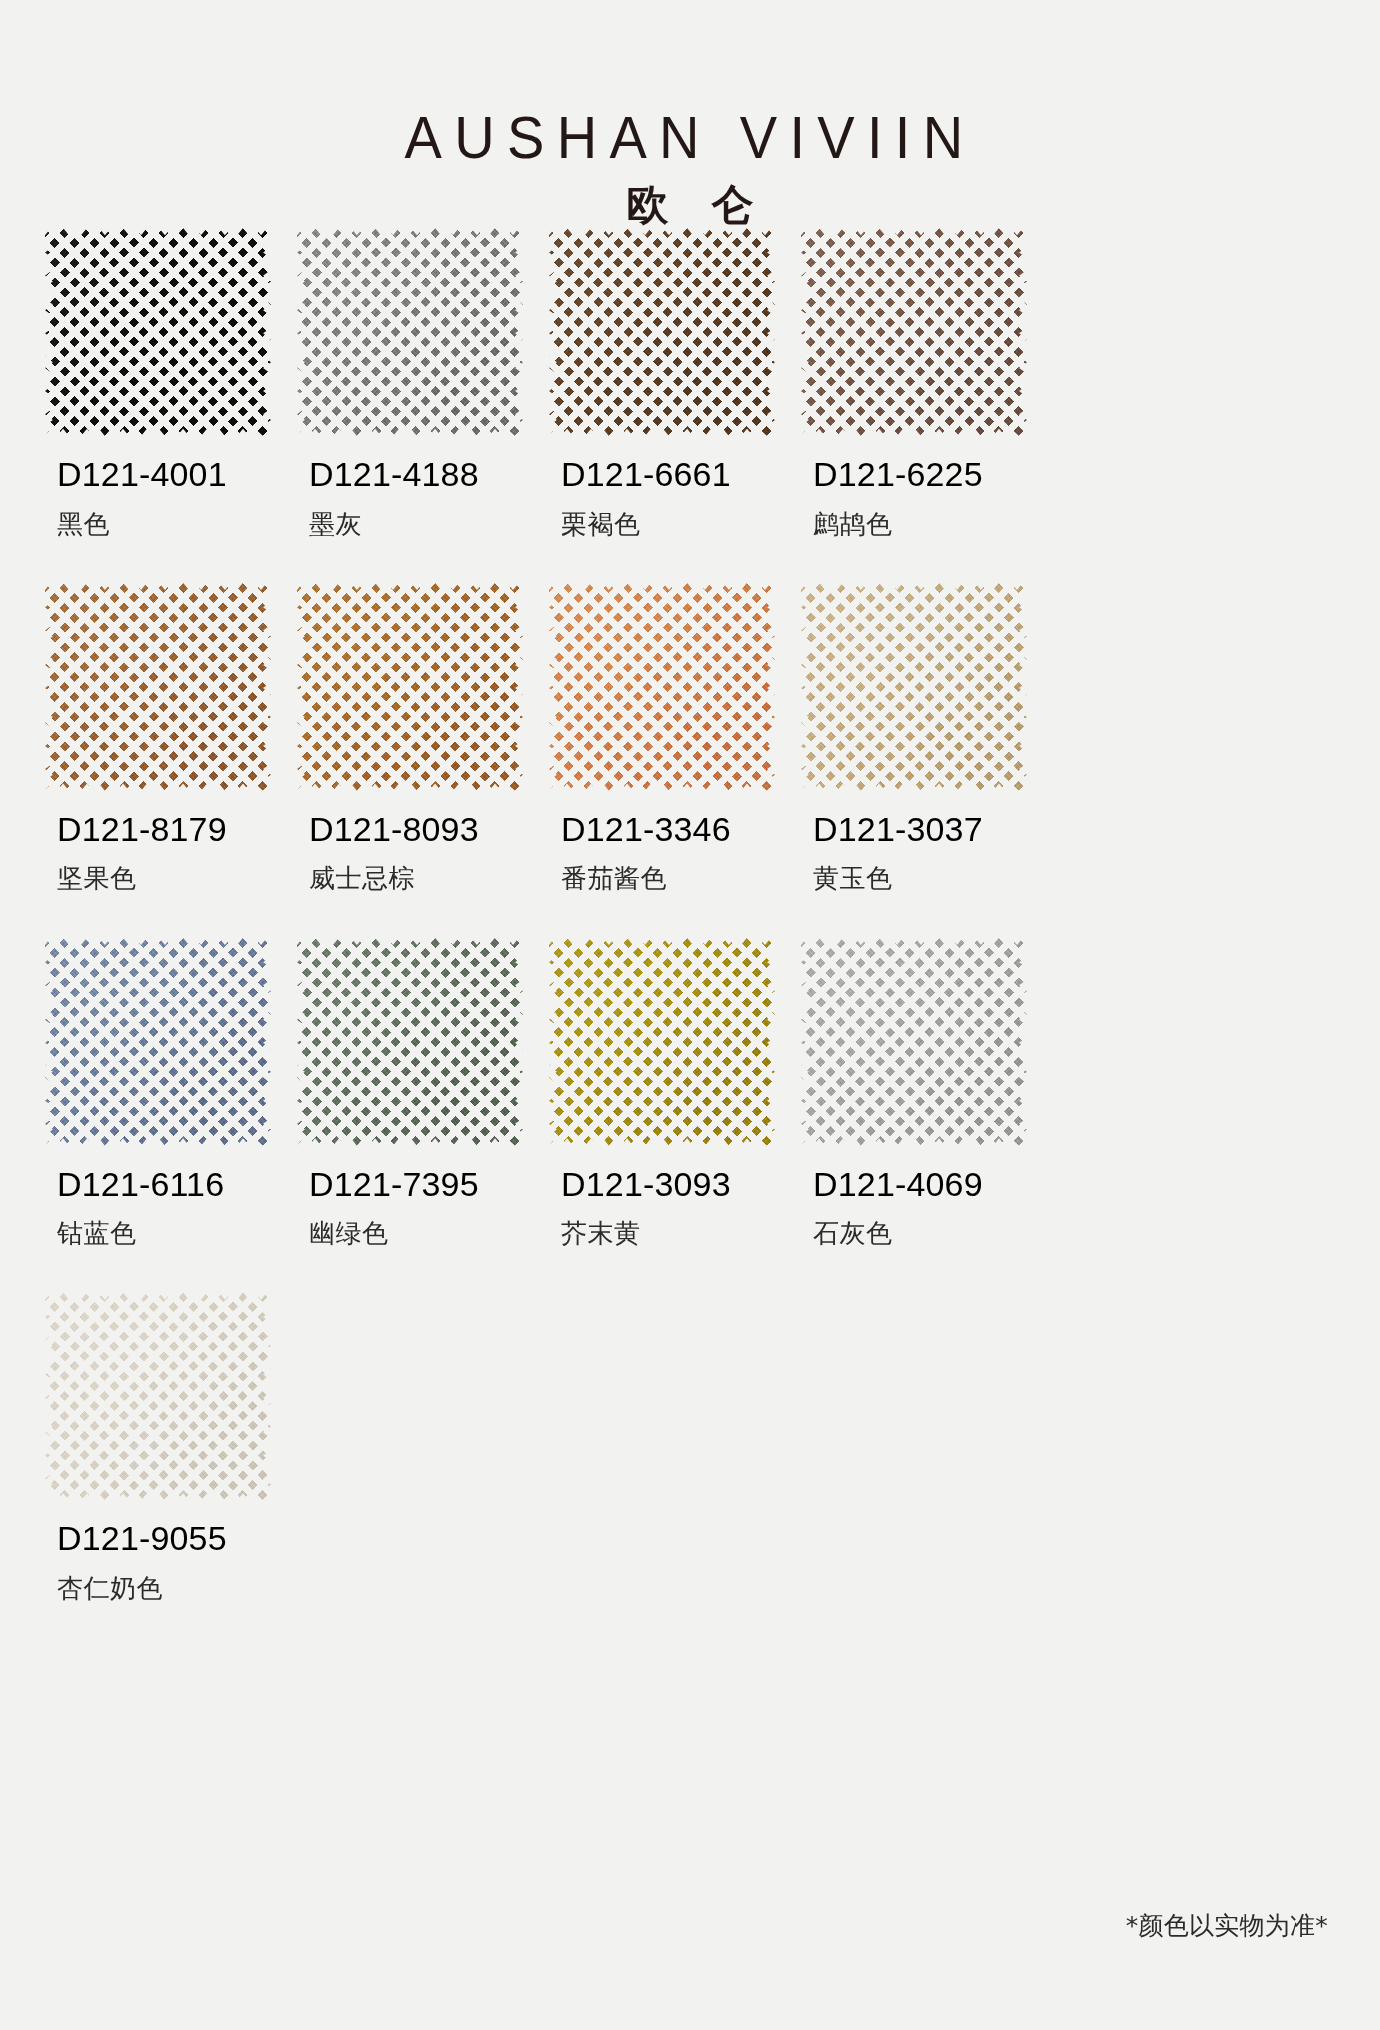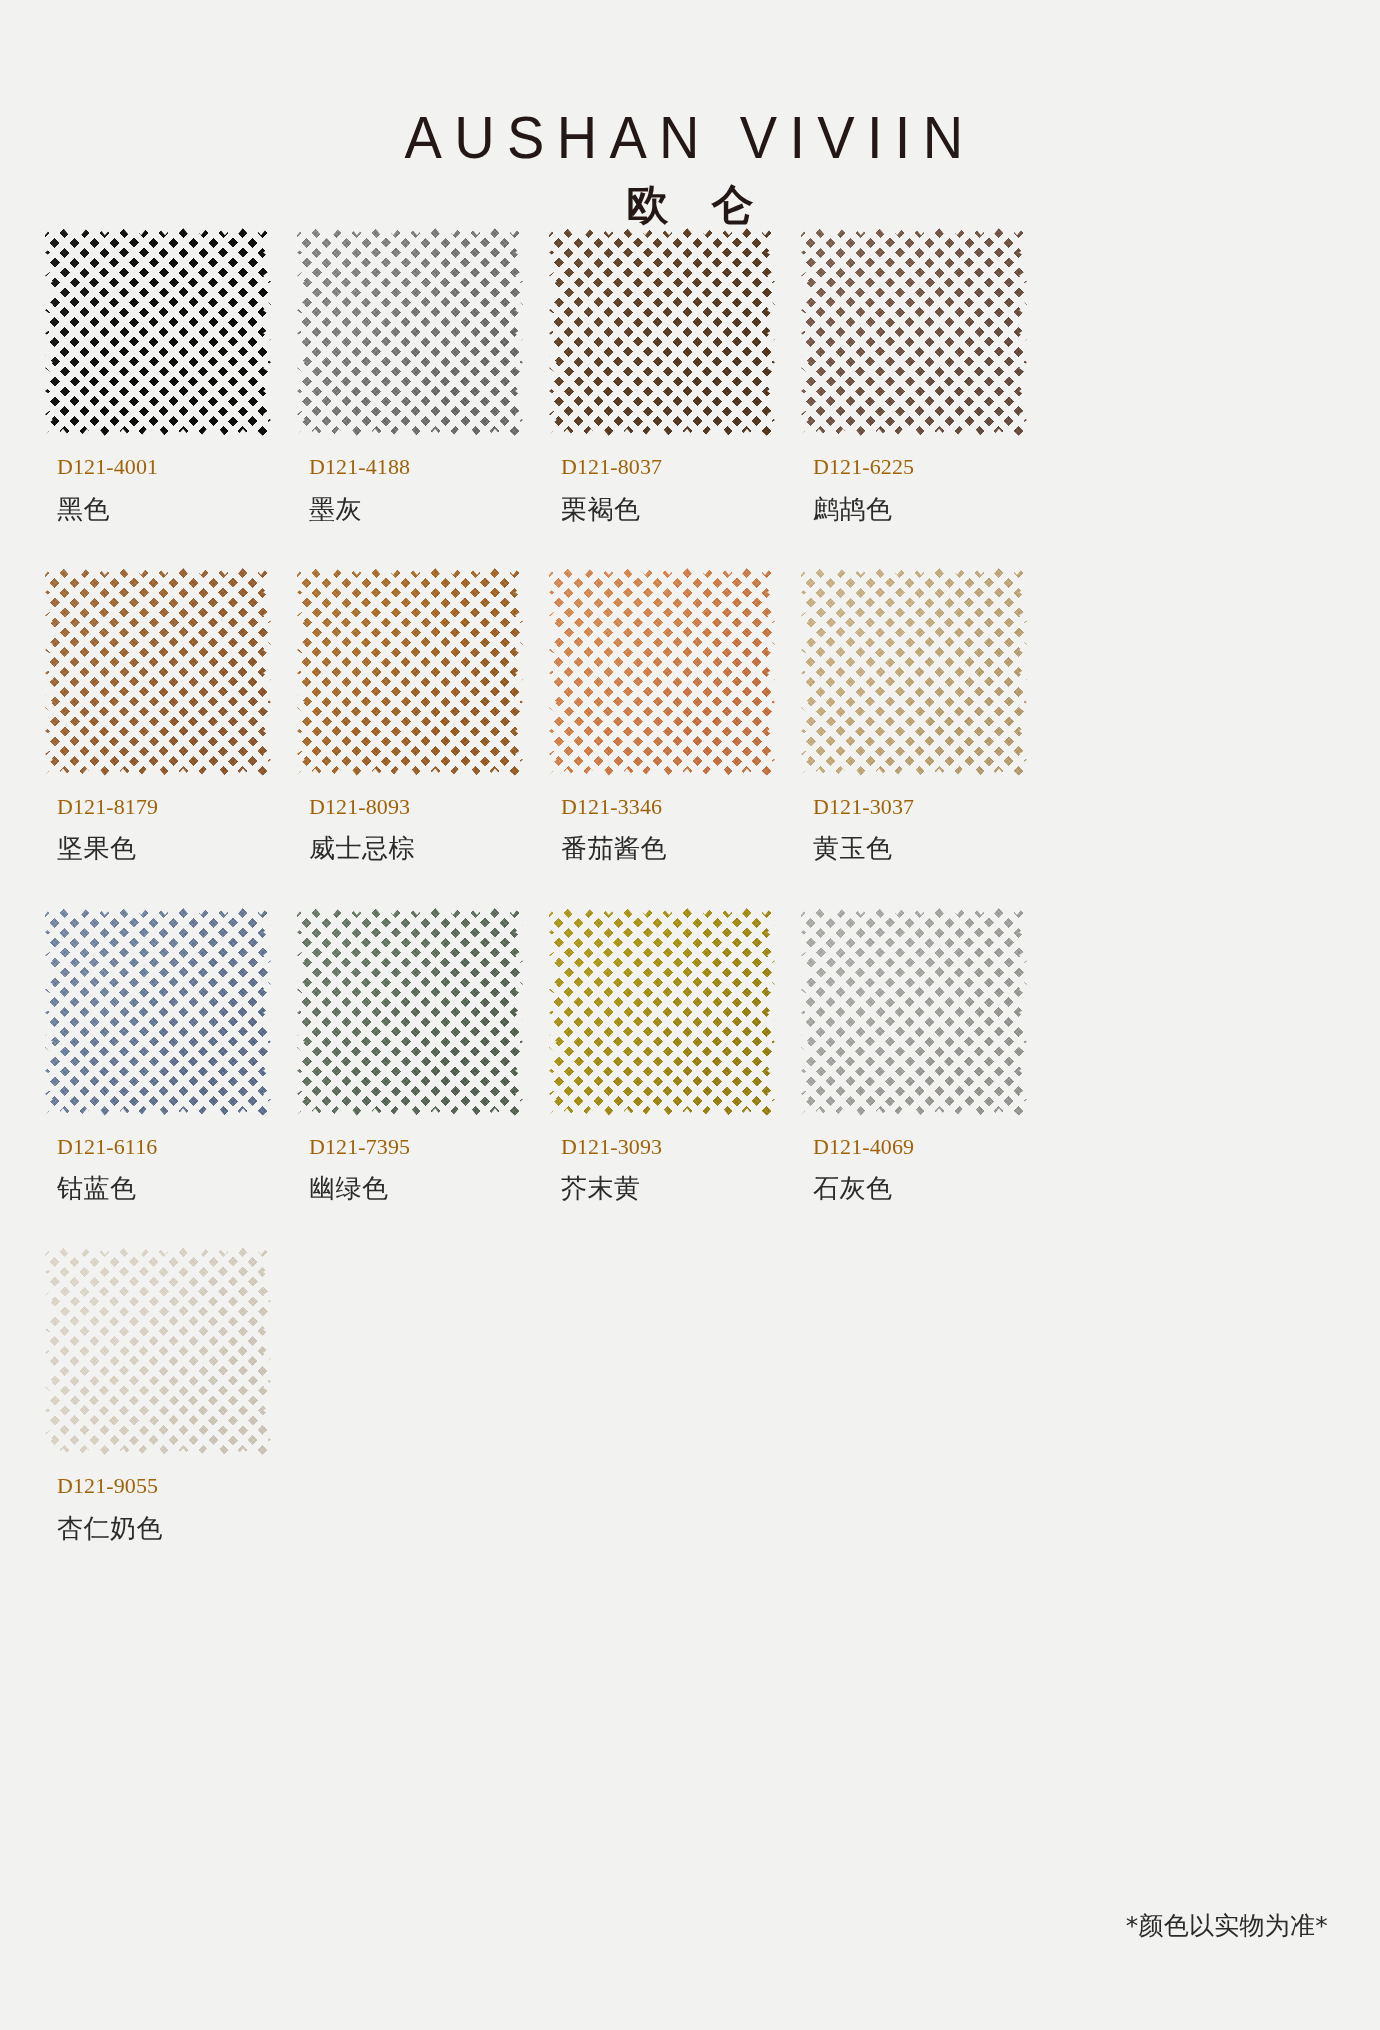--- a/index.html
+++ b/index.html
@@ -155,24 +155,24 @@
       linear-gradient(112deg, rgba(255,255,255,0.055) 0%, rgba(255,255,255,0) 38%, rgba(0,0,0,0.055) 100%);
     pointer-events: none;
   }
 
   .caption {
     padding-top: 17px;
     padding-left: 12px;
   }
 
   .code {
-    font-family: Liberation Serif, serif;
-    font-size: 22px;
+    font-family: Liberation Sans, sans-serif;
+    font-size: 34px;
     font-weight: 400;
-    color: #a16207;
+    color: #000000;
     letter-spacing: 0.005em;
     line-height: 1.25;
     white-space: nowrap;
   }
 
   .cname {
     font-family: "DejaVu Sans", "Liberation Sans", sans-serif;
     font-size: 26px;
     font-weight: 400;
     color: #2b2b2b;
@@ -222,21 +222,21 @@
         <div class="caption">
           <div class="code">D121-4188</div>
           <div class="cname">墨灰</div>
         </div>
       </div>
       <div class="cell">
         <div class="swatch-wrap">
           <div class="swatch" style="background-color: rgb(93, 63, 38);"></div>
         </div>
         <div class="caption">
-          <div class="code">D121-8037</div>
+          <div class="code">D121-6661</div>
           <div class="cname">栗褐色</div>
         </div>
       </div>
       <div class="cell">
         <div class="swatch-wrap">
           <div class="swatch" style="background-color: rgb(116, 87, 72);"></div>
         </div>
         <div class="caption">
           <div class="code">D121-6225</div>
           <div class="cname">鹧鸪色</div>

